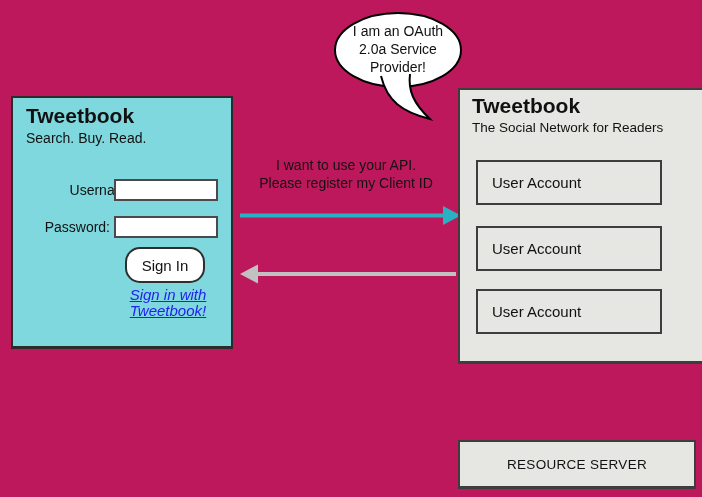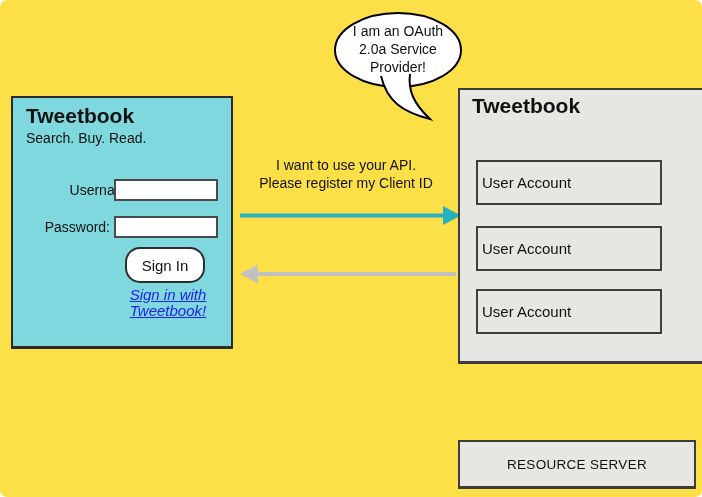--- a/index.html
+++ b/index.html
@@ -5,21 +5,21 @@
   :root{
     --bookstore-fill:#7fd8de;
     --panel-fill:#e6e6e2;
     --request-arrow:#29b1c3;
     --response-arrow:#c1c1c1;
     --link-blue:#2222ee;
     --border-dark:#2b2b2b;
   }
   *{margin:0;padding:0;box-sizing:border-box;}
   body{background:#fff;font-family:"Liberation Sans",sans-serif;color:#111;}
-  .stage{position:relative;width:702px;height:497px;background:#fde047;overflow:hidden;border-radius:7px;}
+  .stage{position:relative;width:702px;height:497px;background:#be185d;overflow:hidden;}
 
   
   .bookstore{
     position:absolute;left:11px;top:96px;width:222px;height:253px;
     background:var(--bookstore-fill);
     border:2px solid var(--border-dark);
     border-bottom-width:3px;
   }
   .bookstore-title{position:absolute;left:13px;top:6px;font-size:21px;font-weight:bold;}
   .bookstore-tagline{position:absolute;left:13px;top:32px;font-size:14px;}
@@ -44,21 +44,21 @@
   .tweetbook{
     position:absolute;left:458px;top:88px;width:268px;height:276px;
     background:var(--panel-fill);
     border:2px solid #3d3d3d;border-bottom-width:3px;
   }
   .tweetbook-title{position:absolute;left:12px;top:4px;font-size:21px;font-weight:bold;}
   .tweetbook-subtitle{position:absolute;left:12px;top:30px;font-size:13.5px;}
   .account-box{
     position:absolute;left:16px;width:186px;height:45px;
     background:var(--panel-fill);border:2px solid #3d3d3d;
-    display:flex;align-items:center;padding-left:4px;font-size:15px;
+    display:flex;align-items:center;padding-left:14px;font-size:15px;
   }
   .acct-1{top:70px;} .acct-2{top:136px;} .acct-3{top:199px;}
 
   
   .server-bar{
     position:absolute;left:458px;width:238px;
     background:var(--panel-fill);border:2px solid #3d3d3d;border-bottom-width:3px;
     display:flex;align-items:center;justify-content:center;
     font-size:13.5px;letter-spacing:.3px;
   }
@@ -118,20 +118,21 @@
     <label class="field-label" style="left:0;top:121px;">Password:</label>
     <input class="field-input" style="top: 118px;" type="password" value="">
 
     <button class="signin-btn">Sign In</button>
 
     <a class="tweet-link" href="#">Sign in with Tweetbook!</a>
   </div>
 
   <div class="tweetbook">
     <div class="tweetbook-title">Tweetbook</div>
+    <div class="tweetbook-subtitle">The Social Network for Readers</div>
 
     <div class="account-box acct-1">
       <span>User Account</span>
     </div>
     <div class="account-box acct-2">
       <span>User Account</span>
     </div>
     <div class="account-box acct-3">
       <span>User Account</span>
     </div>

